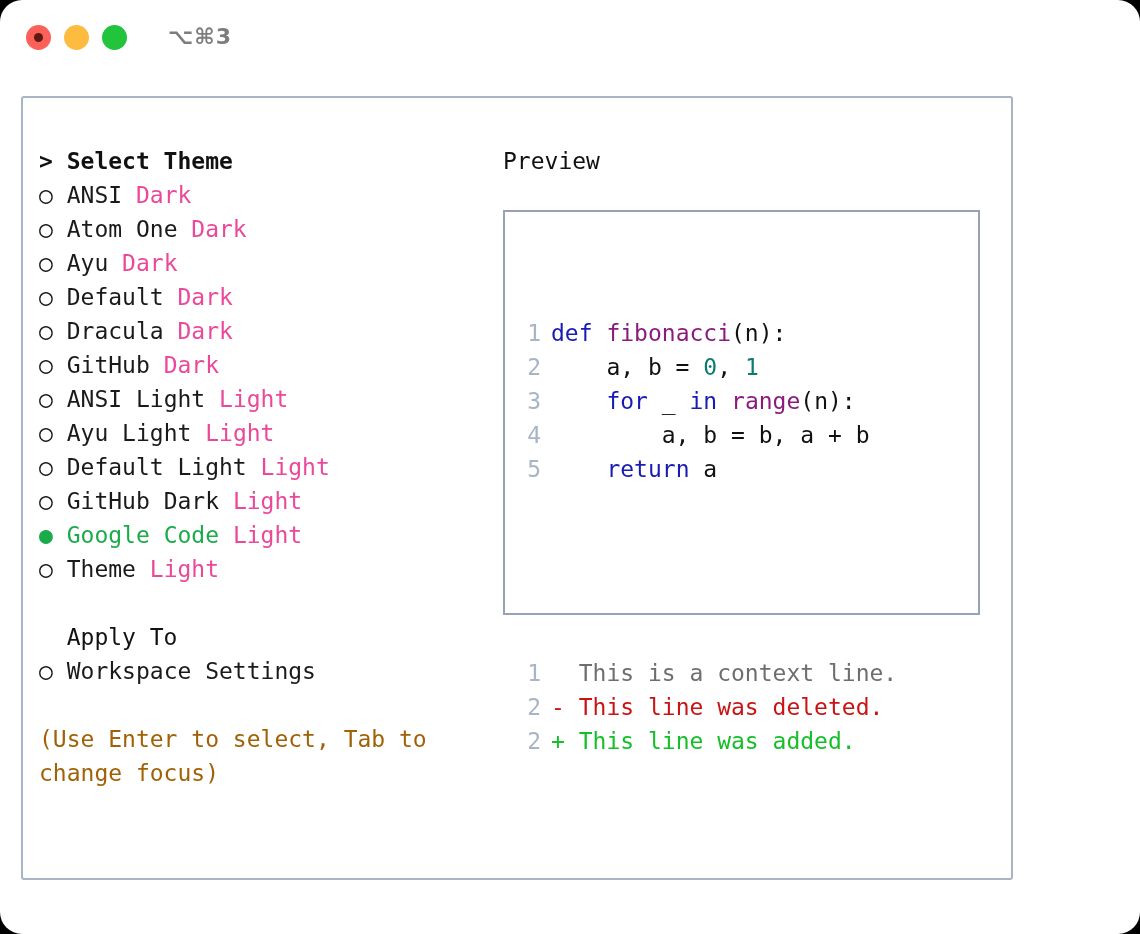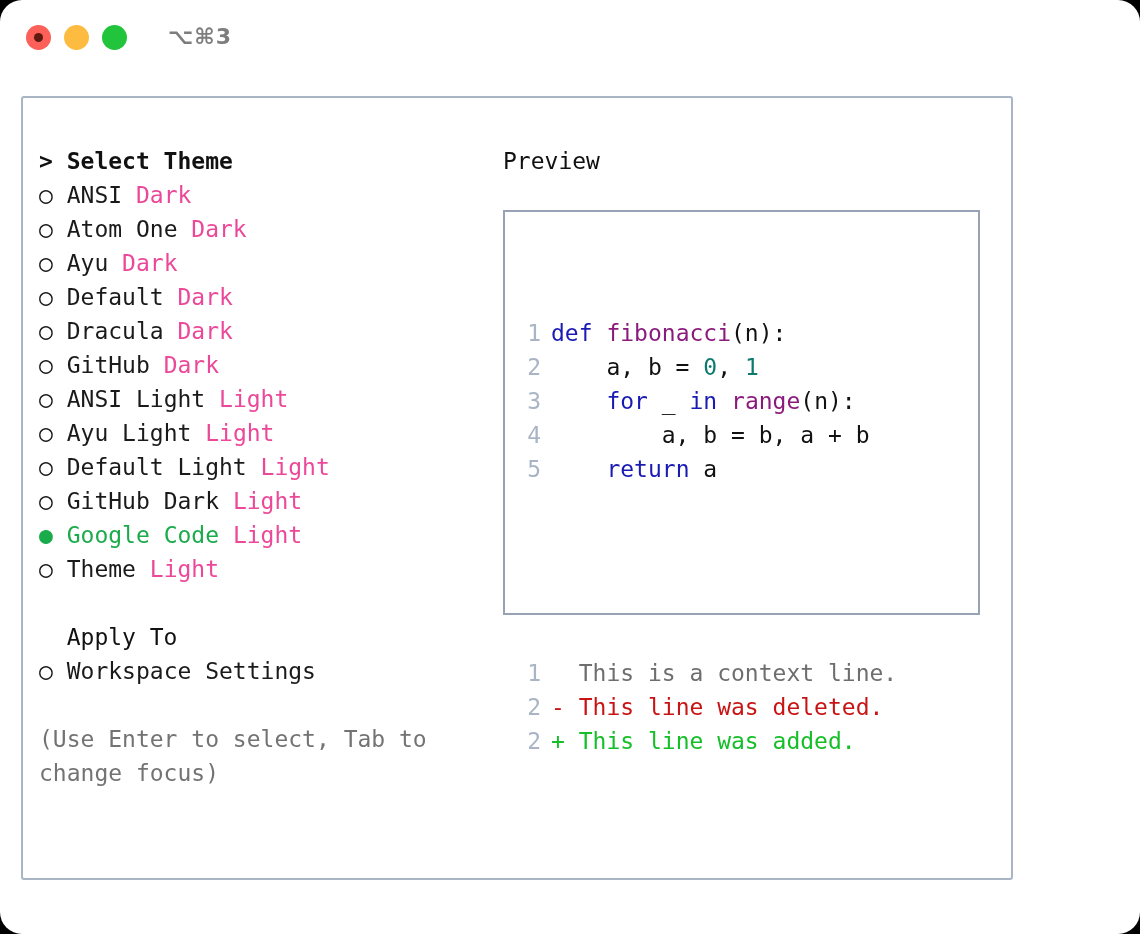--- a/index.html
+++ b/index.html
@@ -112,21 +112,21 @@
   .opt-row.selected .opt-label { color: #1aab4b; }
   .opt-label { color: #1a1a1a; }
   .opt-tag  { color: #ec4899; }
 
   .spacer-line { height: 34px; }
 
   .hint {
     margin-top: 34px;
     font-size: 23px;
     line-height: 34px;
-    color: #737373;
+    color: #a16207;
     width: 420px;
     white-space: pre-wrap;
   }
 
   
   .right-col {
     position: absolute;
     left: 480px;
     top: 46px;
     width: 490px;

